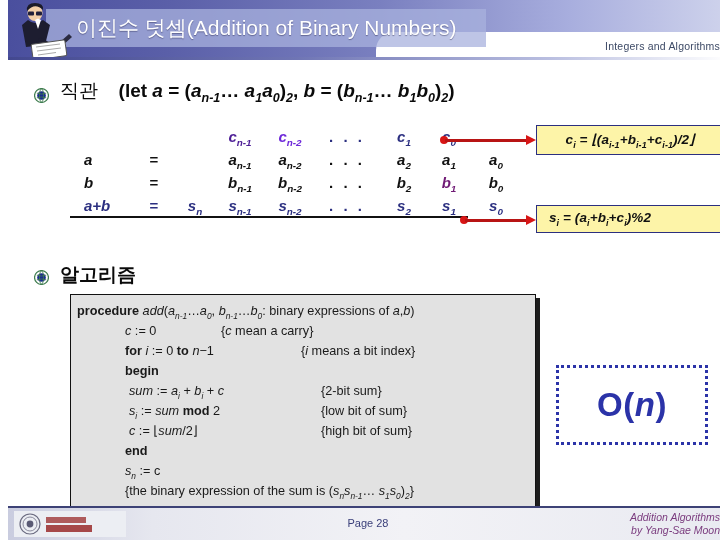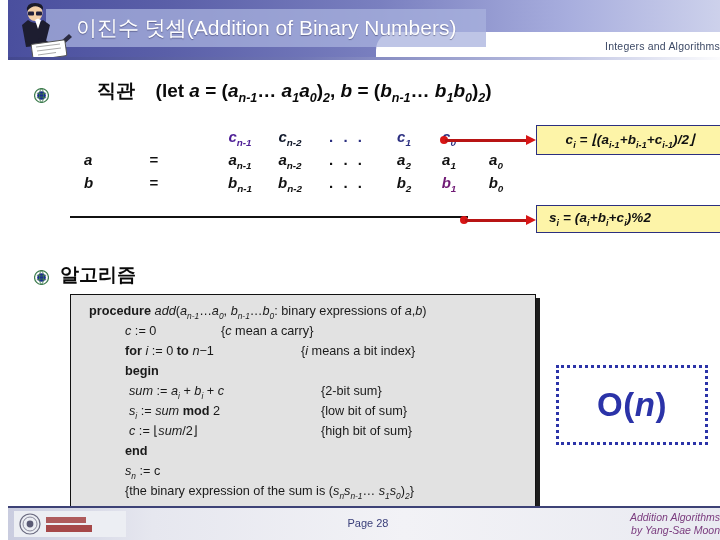--- a/index.html
+++ b/index.html
@@ -40,21 +40,21 @@
   .speaker-icon{
     position:absolute;left:6px;top:2px;width:62px;height:56px;
   }
 
   
   .bullet-icon{position:absolute;width:15px;height:15px;}
   .lvl1{
     position:absolute;font-size:19px;color:#0a0a0a;white-space:nowrap;
     font-weight:600;
   }
-  .lvl1 .kor{font-weight:700;margin-left:37px;}
+  .lvl1 .kor{font-weight:400;}
 
   
   .addtable{position:absolute;left:62px;top:128px;}
   .addtable table{border-collapse:collapse;}
   .addtable td{
     padding:0 3px;text-align:center;vertical-align:baseline;
     font-size:15px;font-weight:700;font-style:italic;
     color:#111111;white-space:nowrap;height:23px;
   }
   .addtable td.lbl{text-align:left;width:46px;padding-left:14px;}
@@ -92,21 +92,21 @@
   .algo-shadow{
     position:absolute;left:66px;top:298px;width:466px;height:226px;background:#1d1d1d;
   }
   .algo-box{
     position:absolute;left:62px;top:294px;width:466px;height:226px;
     background:#e2e2e2;border:1.6px solid #111111;
     padding:6px 0 0 0;box-sizing:border-box;
   }
   .code-line{
     position:relative;font-size:12.7px;color:#1a1a1a;white-space:nowrap;
-    height:20px;line-height:20px;padding-left:18px;
+    height:20px;line-height:20px;padding-left:6px;
   }
   .code-line .kw{font-weight:700;font-style:normal;}
   .code-line .id{font-style:italic;}
   .ind1{padding-left:54px;}
   .ind2{padding-left:58px;}
   .cmt-col{position:absolute;font-style:normal;}
 
   
   .onbox{
     position:absolute;left:548px;top:365px;width:146px;height:74px;
@@ -179,21 +179,21 @@
   </div>
 
   <div class="addtable">
     <table id="addtbl">
         <tbody>
           <tr class="crow">
             <td class="lbl" style="color: rgb(43, 47, 128);"></td>
             <td class="eq" style="color: rgb(43, 47, 128);"></td>
             <td class="w-narrow" style="color: rgb(43, 47, 128);">&nbsp;</td>
             <td class="w-med" style="color: #4c1d95;">c<sub>n-1</sub></td>
-            <td class="w-med" style="color: #0f172a;">c<sub>n-2</sub></td>
+            <td class="w-med" style="color: #6d28d9;">c<sub>n-2</sub></td>
             <td class="dots" style="color: rgb(43, 47, 128);">. . .</td>
             <td class="w-med" style="color: rgb(43, 47, 128);">c<sub>1</sub></td>
             <td class="w-narrow" style="color: rgb(43, 47, 128);">c<sub>0</sub></td>
             <td class="w-wide" style="color: rgb(43, 47, 128);">&nbsp;</td>
           </tr>
           <tr>
             <td class="lbl" style="color: rgb(17, 17, 17);">a</td>
             <td class="eq" style="color: rgb(17, 17, 17);">=</td>
             <td class="w-narrow" style="color: rgb(17, 17, 17);">&nbsp;</td>
             <td class="w-med" style="color: rgb(17, 17, 17);">a<sub>n-1</sub></td>
@@ -207,20 +207,31 @@
             <td class="lbl" style="color: rgb(17, 17, 17);">b</td>
             <td class="eq" style="color: rgb(17, 17, 17);">=</td>
             <td class="w-narrow" style="color: rgb(17, 17, 17);">&nbsp;</td>
             <td class="w-med" style="color: rgb(17, 17, 17);">b<sub>n-1</sub></td>
             <td class="w-med" style="color: rgb(17, 17, 17);">b<sub>n-2</sub></td>
             <td class="dots" style="color: rgb(17, 17, 17);">. . .</td>
             <td class="w-med" style="color: rgb(17, 17, 17);">b<sub>2</sub></td>
             <td class="w-narrow" style="color: #701a75;">b<sub>1</sub></td>
             <td class="w-wide" style="color: rgb(17, 17, 17);">b<sub>0</sub></td>
           </tr>
+          <tr class="srow">
+            <td class="lbl" style="color: rgb(43, 47, 128);">a+b</td>
+            <td class="eq" style="color: rgb(43, 47, 128);">=</td>
+            <td class="w-narrow" style="color: rgb(43, 47, 128);">s<sub>n</sub></td>
+            <td class="w-med" style="color: rgb(43, 47, 128);">s<sub>n-1</sub></td>
+            <td class="w-med" style="color: rgb(43, 47, 128);">s<sub>n-2</sub></td>
+            <td class="dots" style="color: rgb(43, 47, 128);">. . .</td>
+            <td class="w-med" style="color: rgb(43, 47, 128);">s<sub>2</sub></td>
+            <td class="w-narrow" style="color: rgb(43, 47, 128);">s<sub>1</sub></td>
+            <td class="w-wide" style="color: rgb(43, 47, 128);">s<sub>0</sub></td>
+          </tr>
         </tbody>
       </table>
   </div>
   <div class="hrule"></div>
 
   <div class="arrow" style="left:432px;top:135px;width:98px;">
     <div class="dot"></div>
     <div class="shaft" style="width:82px;"></div>
     <div class="head" style="left:86px;"></div>
   </div>

